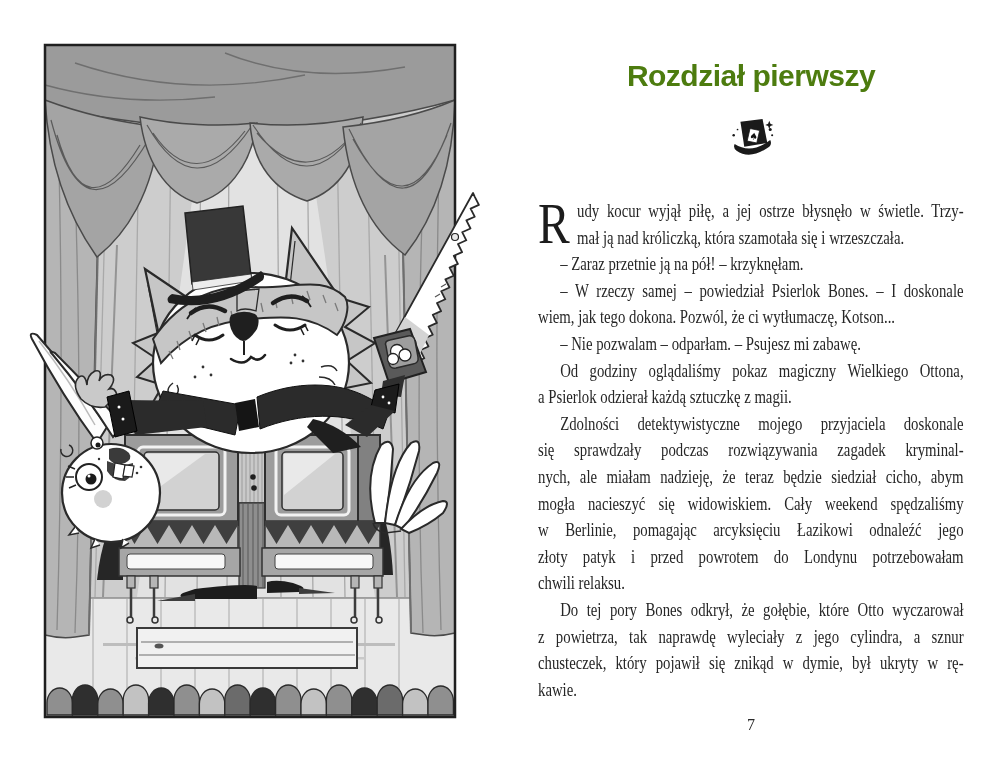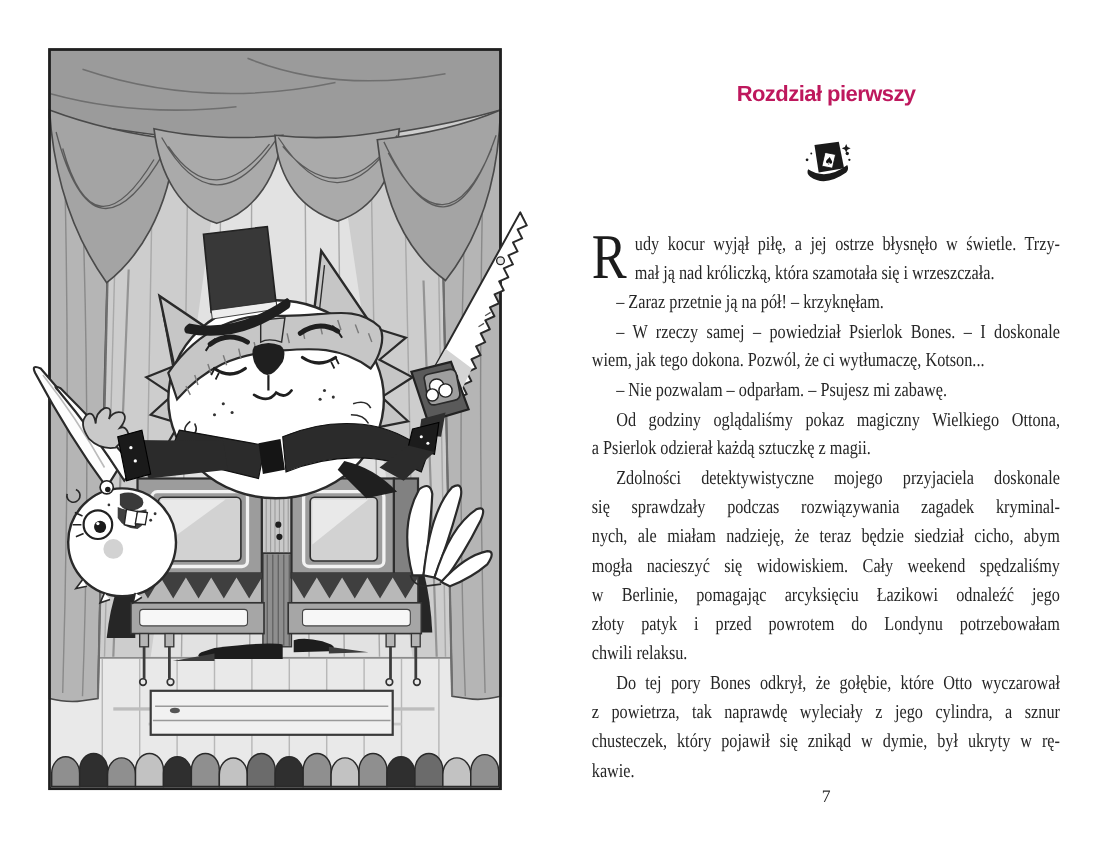--- a/index.html
+++ b/index.html
@@ -1,21 +1,21 @@
 <!DOCTYPE html>
 <html><head>
 <meta charset="utf-8">
 <style>
   html,body{margin:0;padding:0;}
   body{background:#ffffff;font-family:"Liberation Serif",serif;}
   .page{position:relative;width:1000px;height:768px;background:#ffffff;overflow:hidden;}
   .illustration{position:absolute;left:25px;top:40px;width:455px;height:682px;}
   .text-col{position:absolute;left:538px;top:56px;width:426px;}
-  .chapter-title{margin:10px;font-family:"Liberation Sans",sans-serif;font-weight:bold;
-    font-size:20px;line-height:40px;letter-spacing:-0.5px;text-align:center;color:#be185d;}
+  .chapter-title{margin:0;font-family:"Liberation Sans",sans-serif;font-weight:bold;
+    font-size:30px;line-height:40px;letter-spacing:-0.5px;text-align:center;color:#4d7c0f;}
   .ornament{display:block;margin:20px auto 0;}
   .body-text{margin-top:30px;width:519px;transform:scaleX(0.82);transform-origin:0 0;
     font-family:"Liberation Serif",serif;font-size:18px;line-height:26.6px;color:#262626;}
   .para{margin:0;}
   .line{display:block;text-align:justify;text-align-last:justify;white-space:normal;}
   .line.last{text-align:left;text-align-last:left;}
   .line.ind{text-indent:27px;}
   .dropcap{float:left;font-size:58px;line-height:50px;height:50px;padding:1px 9px 0 0;color:#1c1c1c;}
   .page-number{position:absolute;left:538px;top:716px;width:426px;text-align:center;
     font-size:16px;color:#2a2a2a;}

